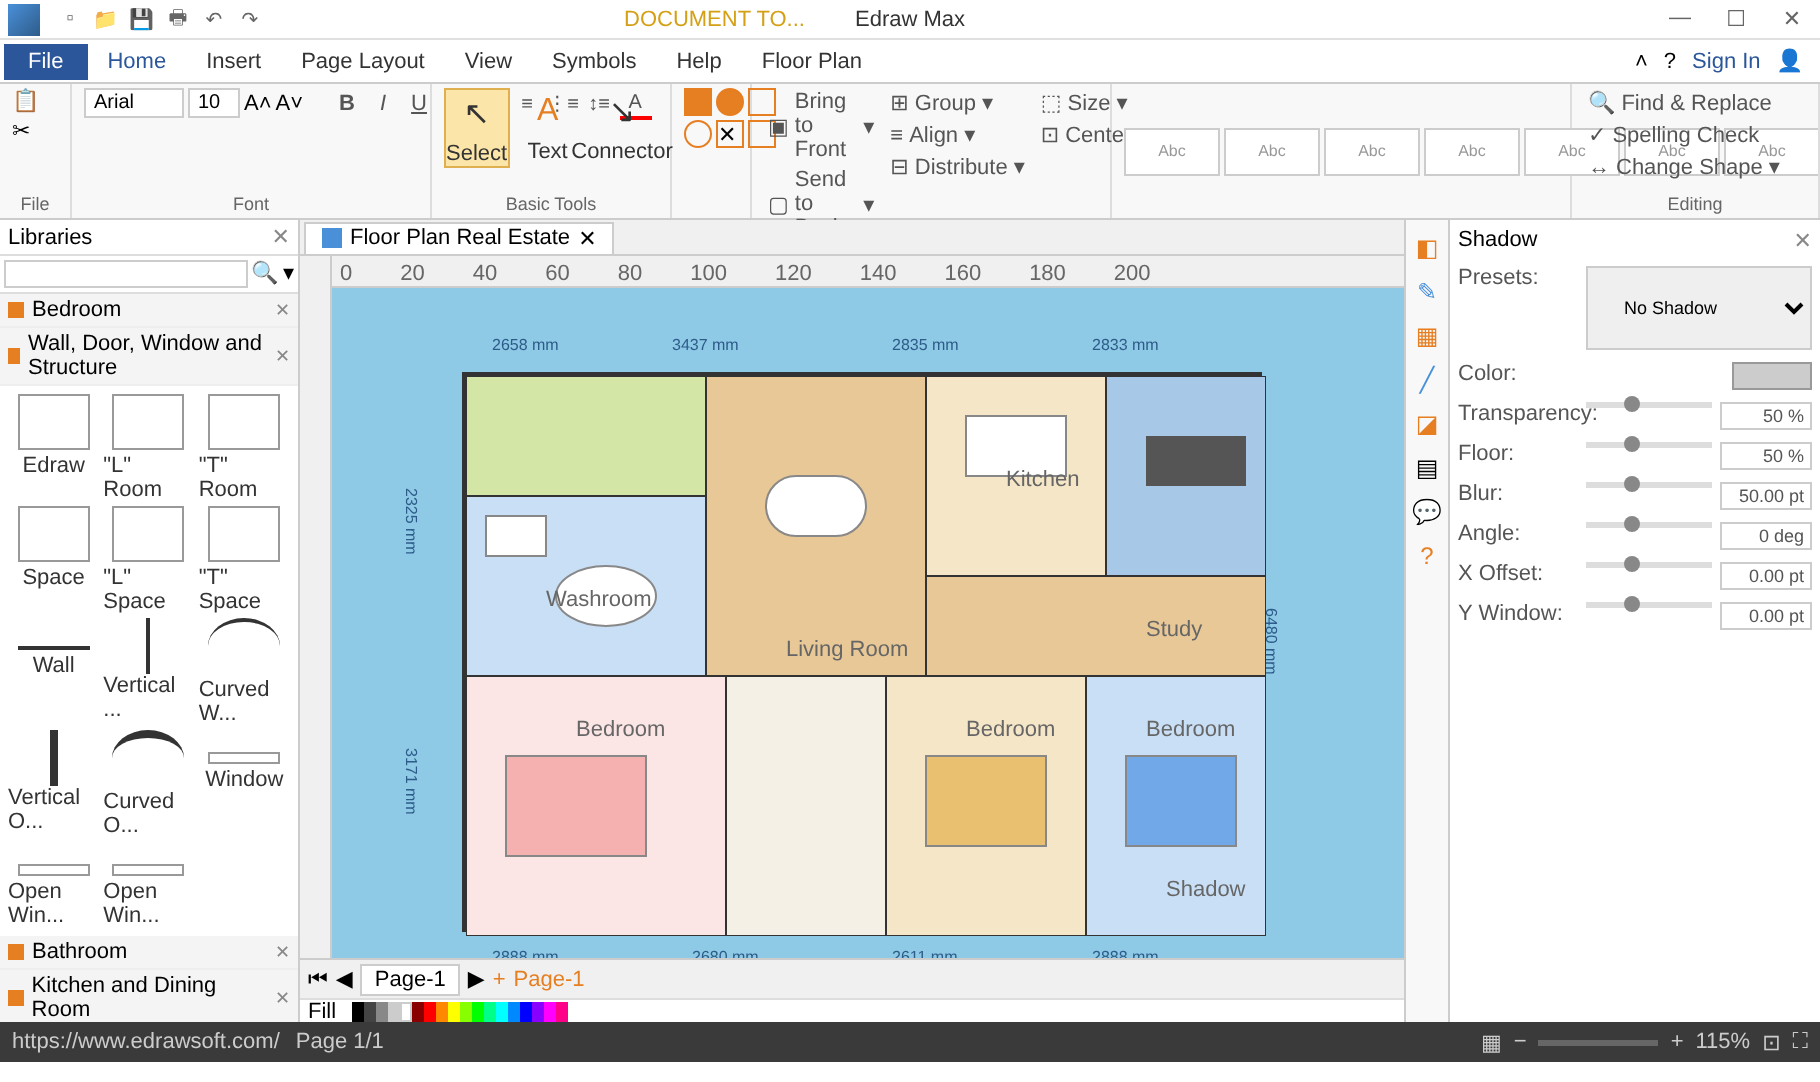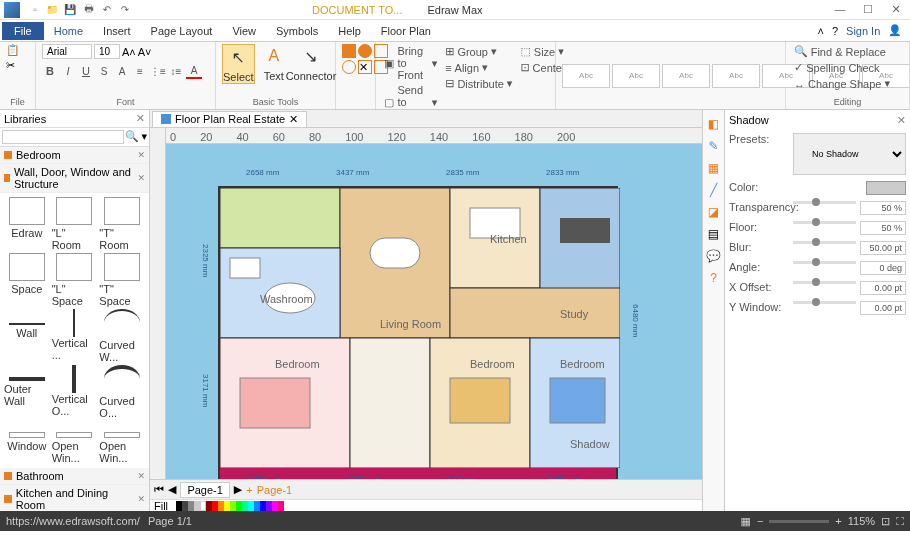--- a/index.html
+++ b/index.html
@@ -52,21 +52,21 @@
 .shape-item .sbox{width:36px;height:28px;border:1px solid #999;margin-bottom:2px;background:#fff}
 .canvas-area{flex:1;display:flex;flex-direction:column;overflow:hidden;position:relative}
 .doc-tab{height:18px;display:flex;align-items:center;border-bottom:1px solid #ccc;background:#f0f0f0}
 .doc-tab .tab{background:#fff;border:1px solid #ccc;border-bottom:none;padding:1px 8px;font-size:10px;display:flex;align-items:center;gap:4px;margin-left:2px}
 .doc-tab .tab .ico{width:10px;height:10px;background:#4a90d9}
 .canvas-wrap{flex:1;display:flex;overflow:hidden}
 .vruler{width:16px;background:#f0f0f0;border-right:1px solid #ccc}
 .canvas-inner{flex:1;display:flex;flex-direction:column}
 .hruler{height:16px;background:#f0f0f0;border-bottom:1px solid #ccc;display:flex;font-size:7px;color:#666;align-items:flex-end;padding-left:4px;gap:24px;overflow:hidden}
 .canvas{flex:1;background:#8ecae6;position:relative;overflow:hidden}
-.floorplan{position:absolute;left:52px;top:42px;width:400px;height:312px;background:#be185d;border:2px solid #333}
+.floorplan{position:absolute;left:65px;top:42px;width:400px;height:280px;background:#15803d;border:2px solid #333}
 .dim{position:absolute;font-size:8px;color:#2e5c8a;background:transparent}
 .sidetools{width:22px;background:#f8f8f8;border-left:1px solid #ccc;display:flex;flex-direction:column;gap:6px;padding-top:6px;align-items:center}
 .sidetools span{width:16px;height:16px;display:flex;align-items:center;justify-content:center;font-size:12px}
 .prop-panel{width:186px;border-left:1px solid #ccc;padding:4px;background:#fff}
 .prop-head{display:flex;font-size:11px;margin-bottom:6px}
 .prop-head .x{margin-left:auto;color:#888}
 .prop-row{display:flex;align-items:flex-start;margin-bottom:6px;font-size:10px;color:#555;gap:4px}
 .prop-row .lbl{width:60px}
 .prop-row .slider{flex:1;height:3px;background:#ddd;position:relative}
 .prop-row .slider::after{content:'';position:absolute;width:8px;height:8px;background:#888;border-radius:50%;top:-3px;left:30%}
@@ -120,21 +120,21 @@
 
 <div class="ribbon">
   <div class="rgroup" style="width:36px">
     <div class="content" style="flex-direction:column;gap:2px">
       <span>📋</span>
       <span>✂</span>
     </div>
     <div class="label">File</div>
   </div>
   <div class="rgroup" style="width:180px">
-    <div style="display:flex;flex-direction:column;gap:2px">
+    <div style="display:flex;flex-direction:row;gap:14px">
       <div class="font-row">
         <div class="font-sel">Arial</div>
         <div class="size-sel">10</div>
         <span>A˄</span>
         <span>A˅</span>
       </div>
       <div class="btn-row">
         <span>
             <b>B</b>
           </span>
@@ -280,24 +280,20 @@
           <div class="sbox" style="border:none;border-top:2px solid #333;height:2px;margin-top:14px"></div>
           <span>Wall</span>
         </div>
       <div class="shape-item">
           <div class="sbox" style="border:none;border-left:2px solid #333;width:2px;margin:0 auto"></div>
           <span>Vertical ...</span>
         </div>
       <div class="shape-item">
           <div class="sbox" style="border:none;border-top:2px solid #333;border-radius:50% 50% 0 0"></div>
           <span>Curved W...</span>
-        </div>
-      <div class="shape-item">
-          <div class="sbox" style="border:none;border-top:4px solid #333;height:4px;margin-top:12px"></div>
-          <span>Outer Wall</span>
         </div>
       <div class="shape-item">
           <div class="sbox" style="border:none;border-left:4px solid #333;width:4px;margin:0 auto"></div>
           <span>Vertical O...</span>
         </div>
       <div class="shape-item">
           <div class="sbox" style="border:none;border-top:4px solid #333;border-radius:50% 50% 0 0"></div>
           <span>Curved O...</span>
         </div>
       <div class="shape-item">

